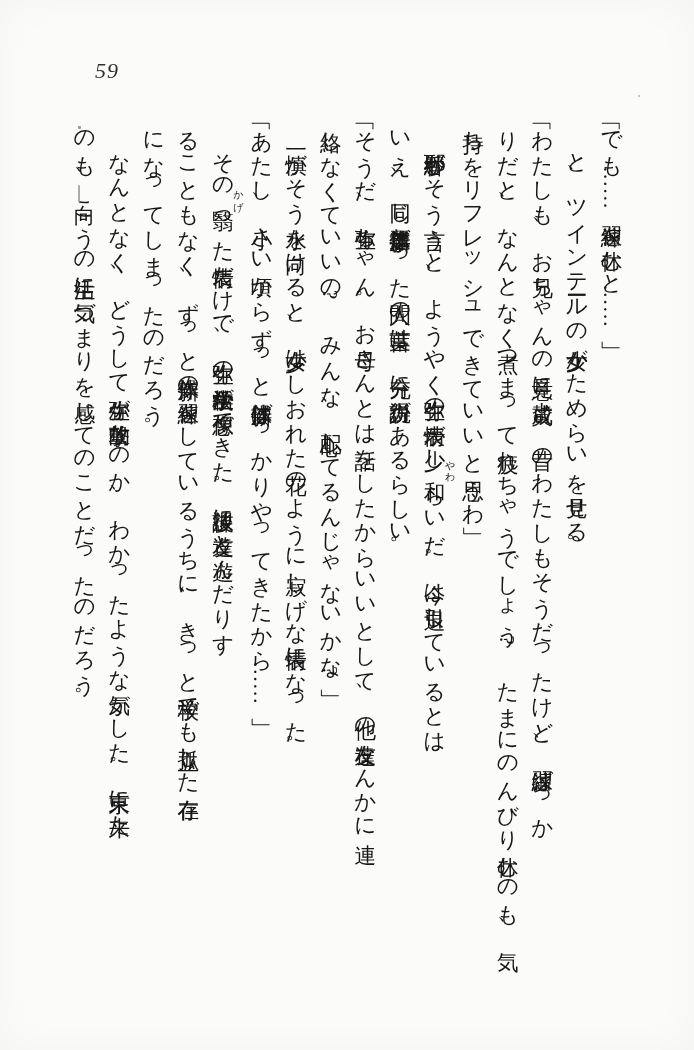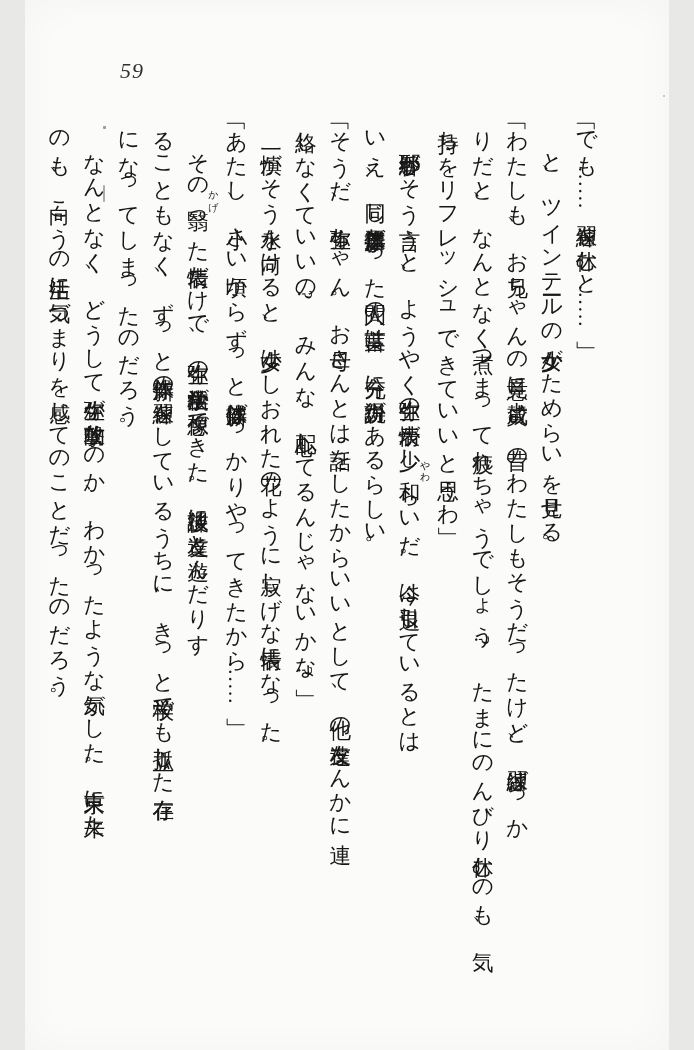--- a/index.html
+++ b/index.html
@@ -2,21 +2,21 @@
 <html lang="ja"><head>
 <meta charset="utf-8">
 <style>
   html, body {
     margin: 0;
     padding: 0;
     background: #e8e8e6;
   }
   .page {
     position: relative;
-    width: 644px;
+    width: 694px;
     height: 1050px;
     margin: 0 auto;
     background: #fbfbfa;
     overflow: hidden;
     font-family: "Liberation Serif", "DejaVu Serif", serif;
     box-shadow: inset 0 0 40px rgba(0,0,0,0.03);
   }
   .page-number {
     position: absolute;
     top: 58px;

